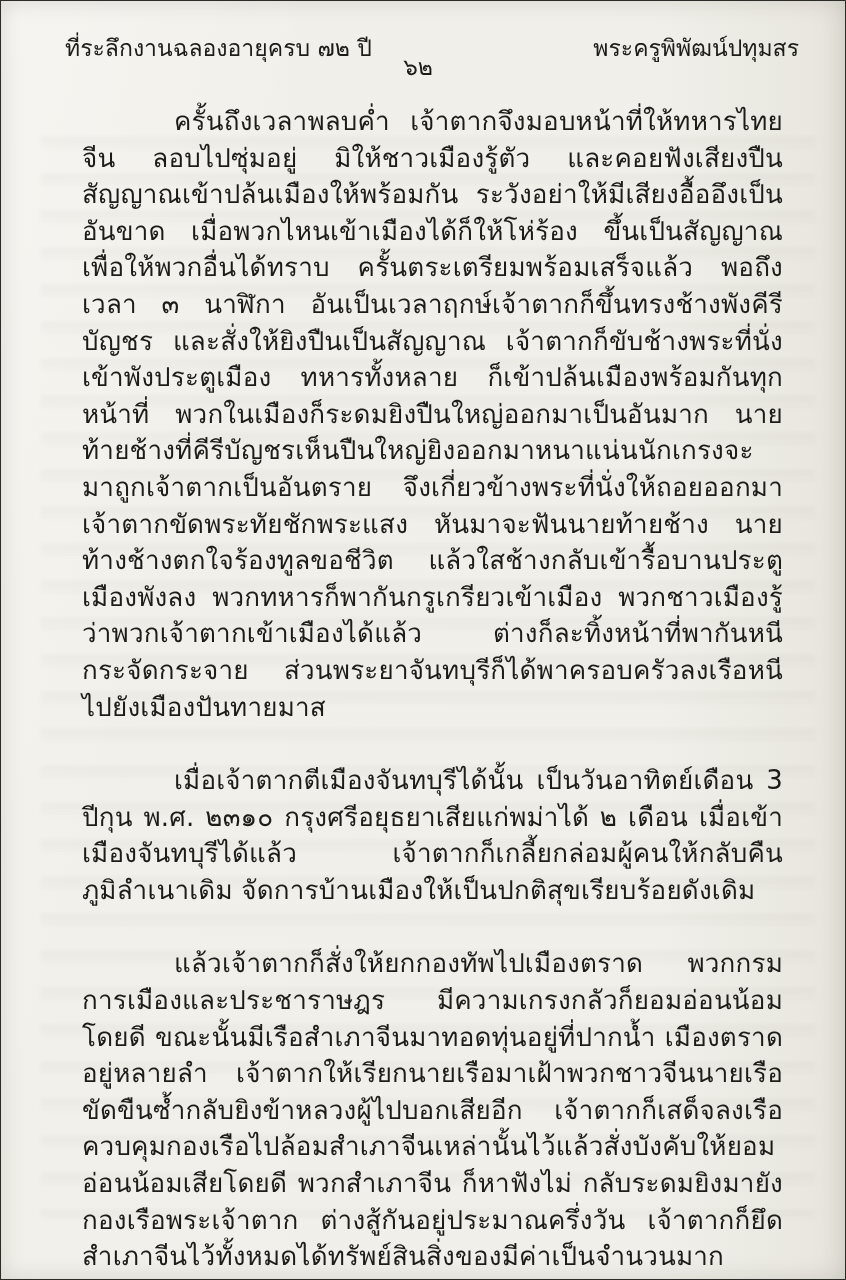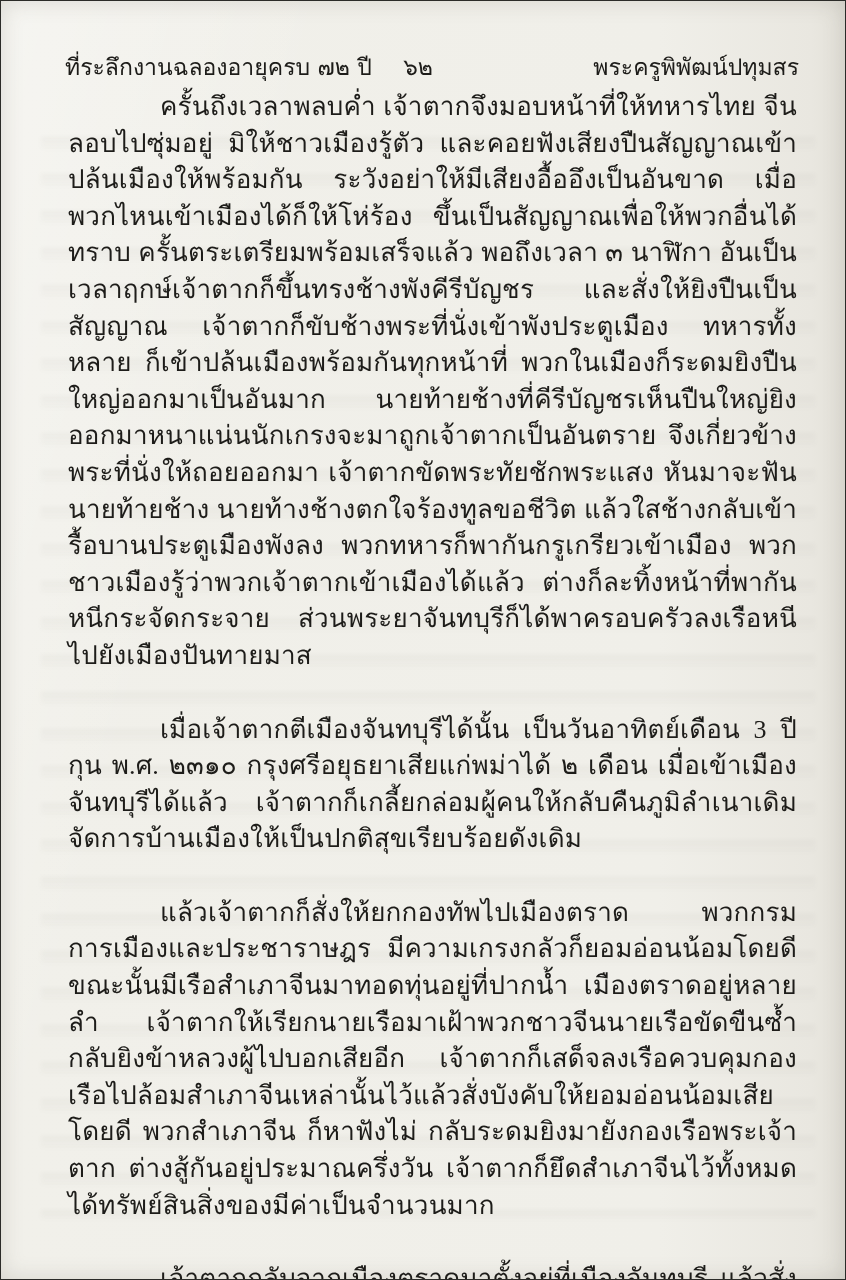--- a/index.html
+++ b/index.html
@@ -37,43 +37,42 @@
     opacity: 0.5;
     pointer-events: none;
   }
 
   .page-header {
     position: absolute;
     top: 32px;
     left: 64px;
     right: 46px;
     display: flex;
-    align-items: flex-end;
+    align-items: flex-start;
     font-size: 23px;
     line-height: 30px;
     white-space: nowrap;
   }
   .page-header .h-left  { flex: 1 1 0; text-align: left; }
   .page-header .h-num   { flex: 0 0 auto; transform: translateX(-14px); margin-top: 19px; }
   .page-header .h-right { flex: 1 1 0; text-align: right; }
 
   .body-text {
     position: absolute;
     top: 84px;
     left: 63px;
     width: 737px;
     font-size: 26px;
     line-height: 36.6px;
     text-align: justify;
     letter-spacing: 0.2px;
   }
   .body-text p {
-    margin: 4px;
+    margin: 18px;
     text-indent: 92px;
-    font-family: Liberation Serif, serif;
   }
   .body-text p + p { margin-top: 37px; }
 </style>
 </head>
 <body>
 
 <div class="scan">
 
   <div class="bleed"></div>
 

